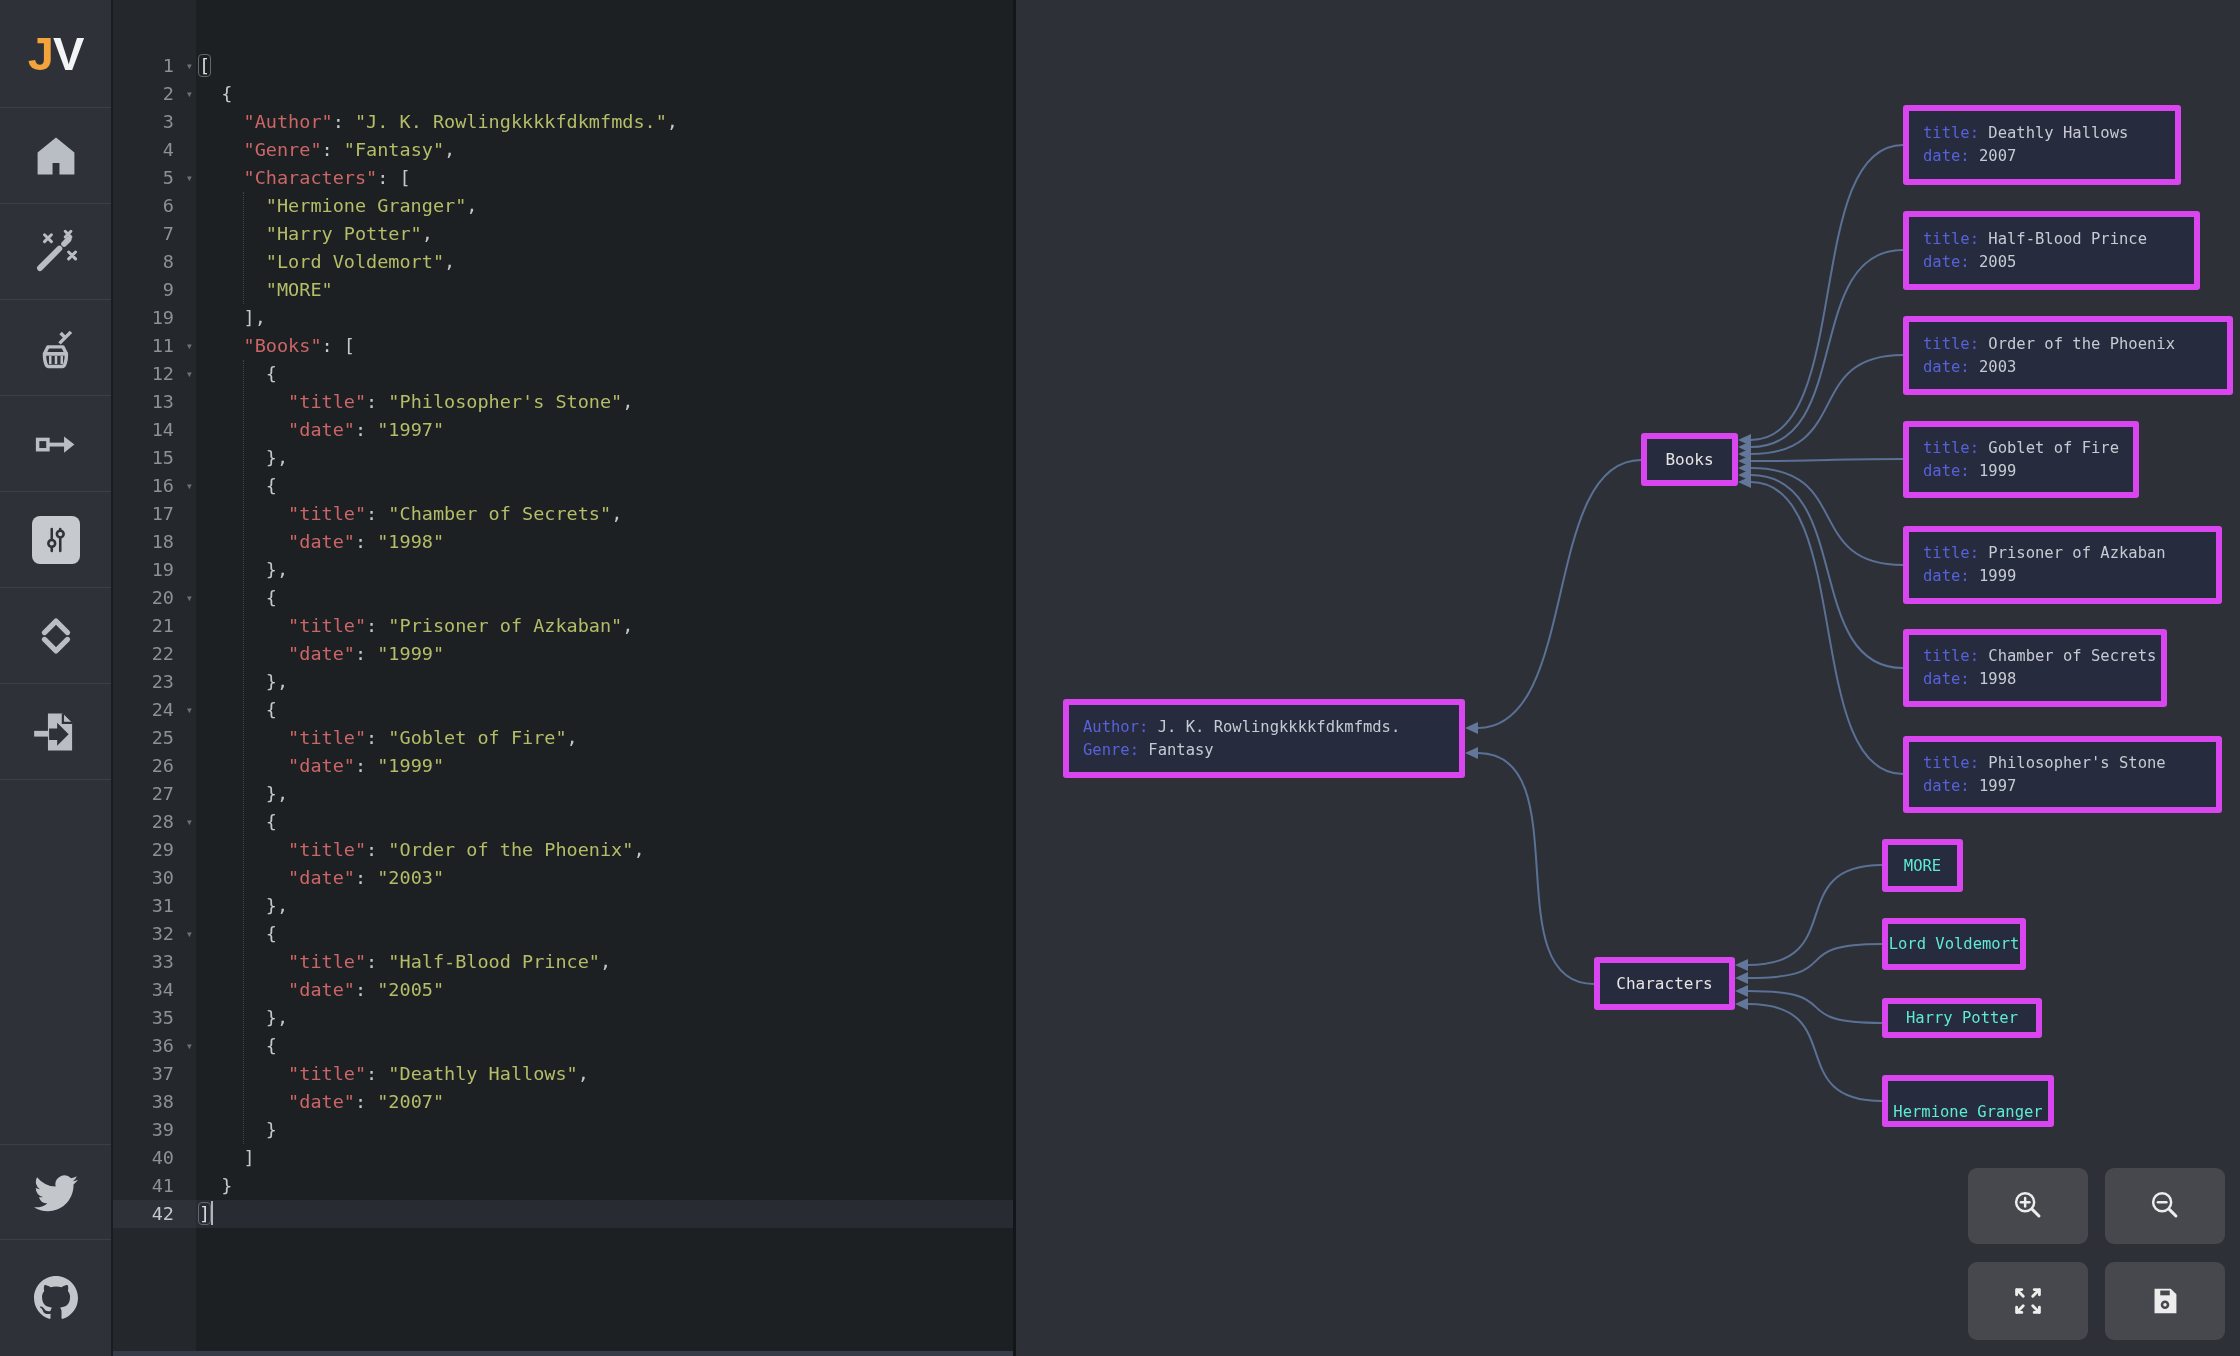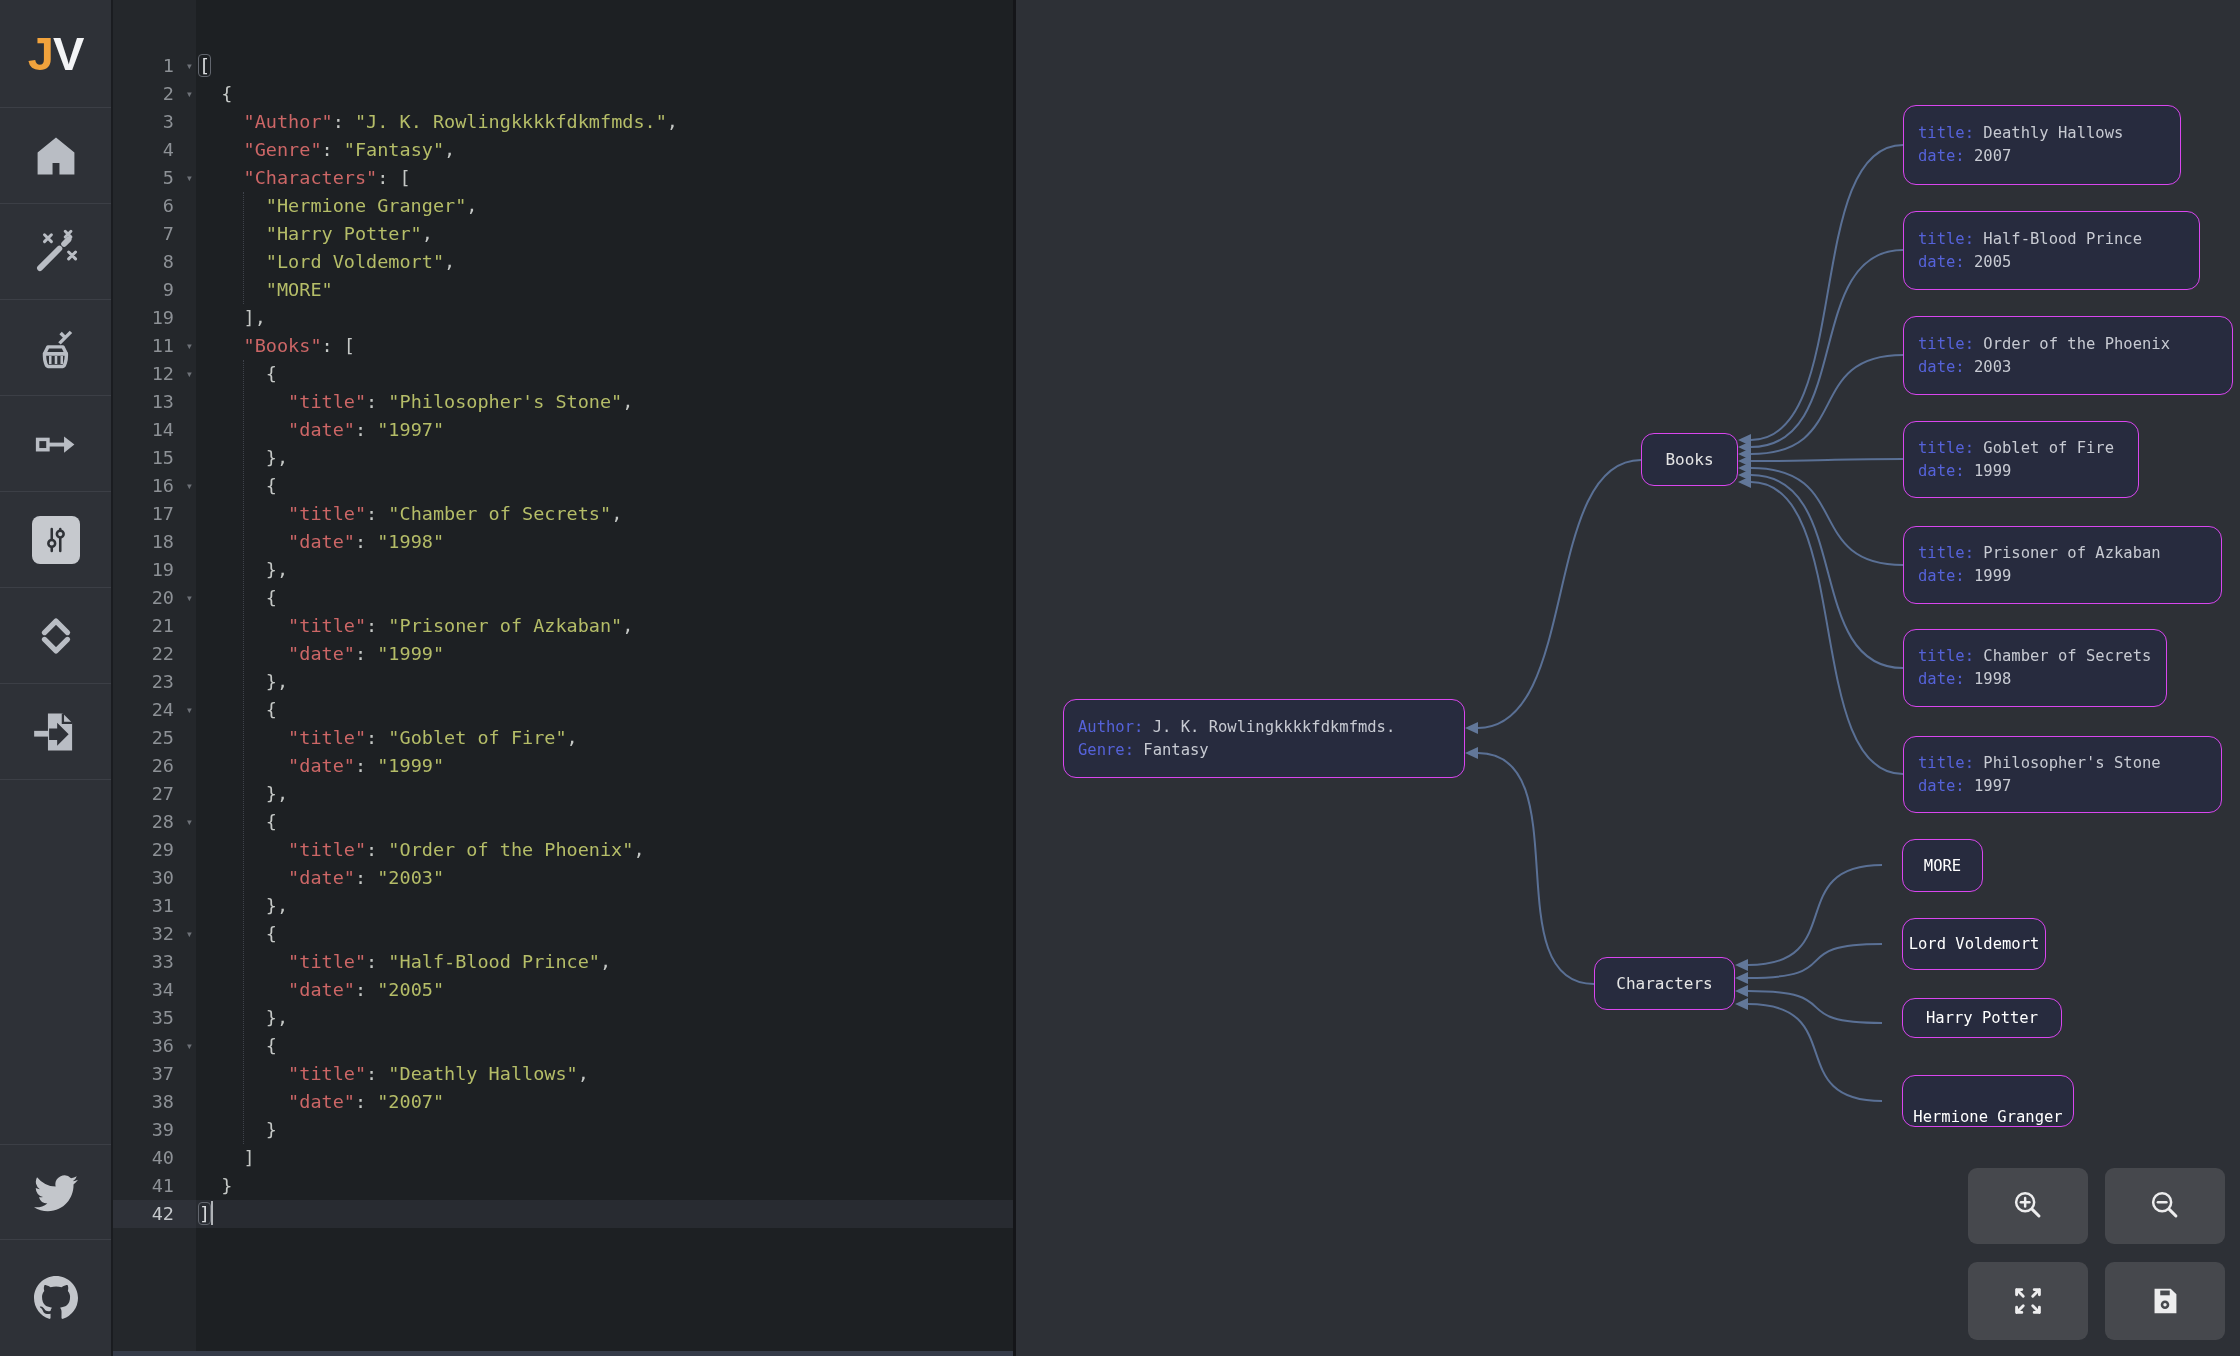--- a/index.html
+++ b/index.html
@@ -38,28 +38,28 @@
   .c-row.active{background:#282b31;}
   .tk-p{color:#c5c8c6;} .tk-k{color:#cc6666;} .tk-s{color:#b5bd68;}
   .tk-m{color:#dcdee0;outline:1px solid #62666e;border-radius:3px;}
   .guide{position:absolute;width:0;border-left:1px dotted #3f434b;}
   .cursor{display:inline-block;width:2px;height:24px;background:#b0b3b7;vertical-align:-5px;margin-left:1px;}
   #ebottom{position:absolute;left:0;bottom:0;width:100%;height:5px;background:#363c49;}
 
   
   #graph{position:absolute;left:1016px;top:0;width:1224px;height:1356px;background:#2d3036;}
   #edges{position:absolute;left:0;top:0;}
-  .node{position:absolute;background:#272b3e;border:1px solid #d946ef;border-radius:13px;
+  .node{position:absolute;background:#272b3e;border:6px solid #d946ef;border-radius:3px;
         box-sizing:border-box;font-family:"DejaVu Sans Mono",monospace;cursor:pointer;}
   .node.obj{display:flex;flex-direction:column;justify-content:center;padding-left:14px;
             font-size:15.5px;line-height:23px;}
   .node .k{color:#5562d9;}
   .node .v{color:#c7cad2;}
   .node.parent{display:flex;align-items:center;justify-content:center;font-size:16px;color:#e5e5e5;}
-  .node.leaf{display:flex;align-items:center;justify-content:center;font-size:15.5px;color:#ffffff;margin-left:20px;}
+  .node.leaf{display:flex;align-items:center;justify-content:center;font-size:15.5px;color:#5eead4;}
 
   .ctl{position:absolute;width:120px;background:#46484d;border:none;border-radius:9px;
        display:flex;align-items:center;justify-content:center;cursor:pointer;color:#ededee;}
 </style>
 </head>
 <body>
 
 <div id="app">
 
   <aside id="sidebar">

